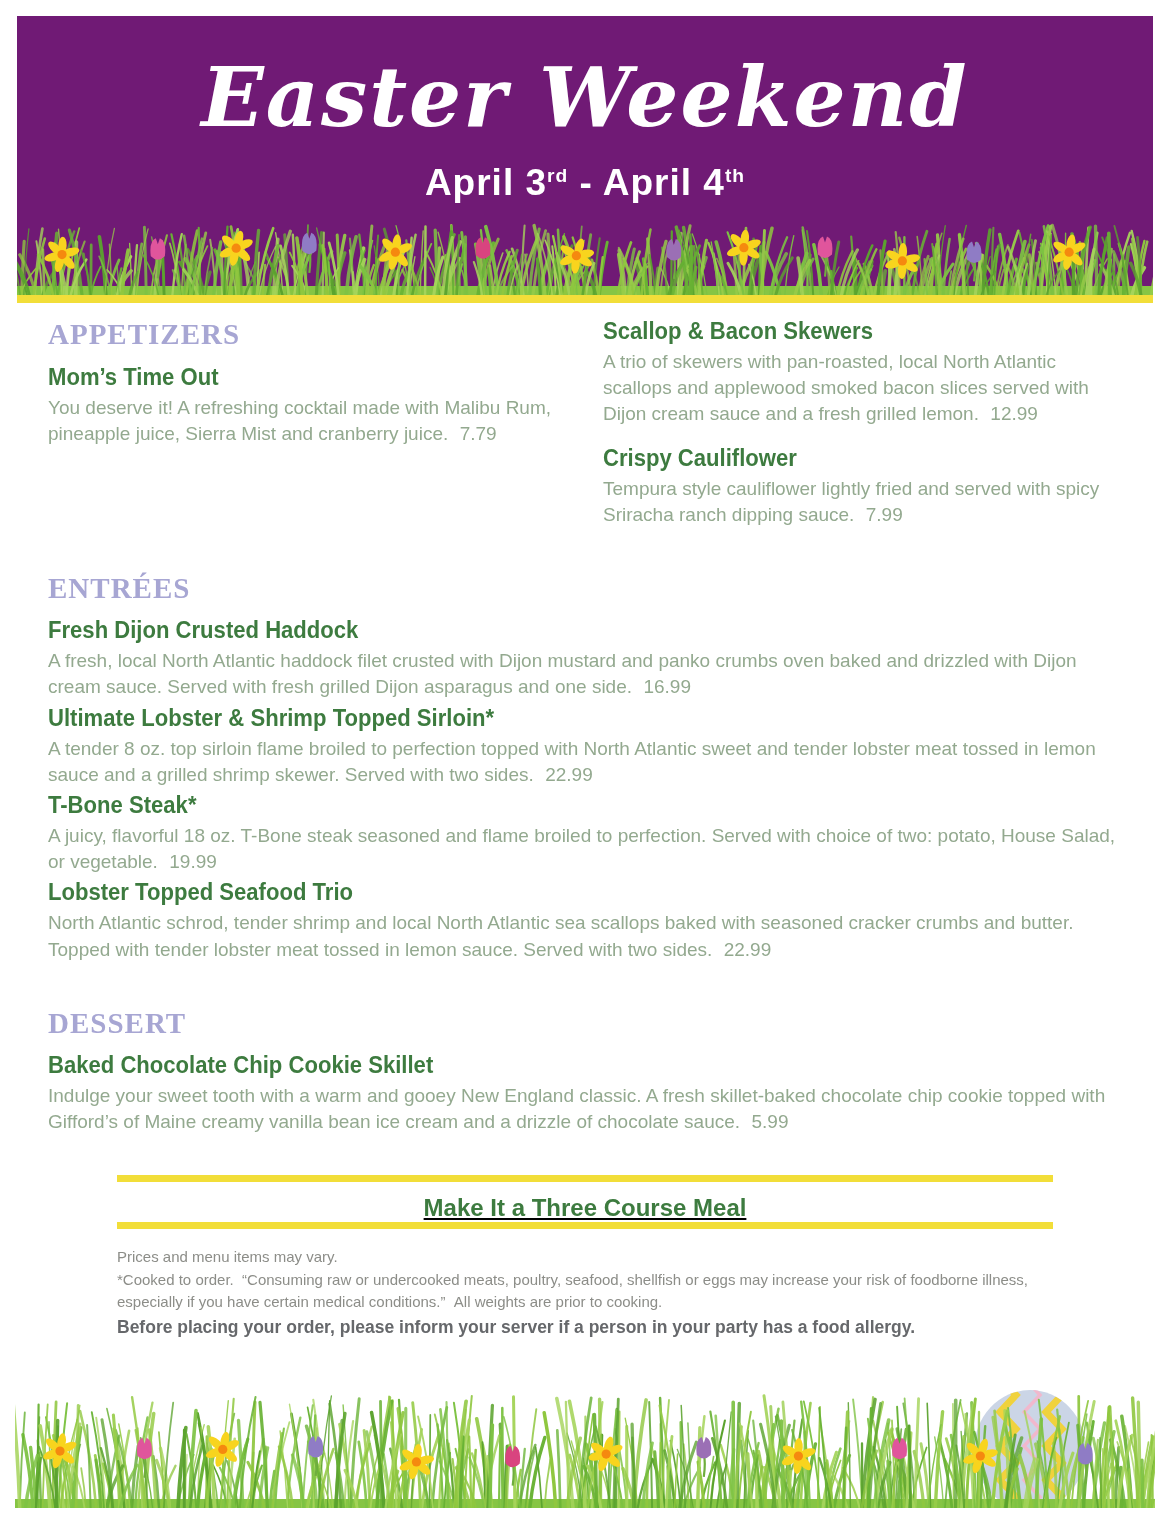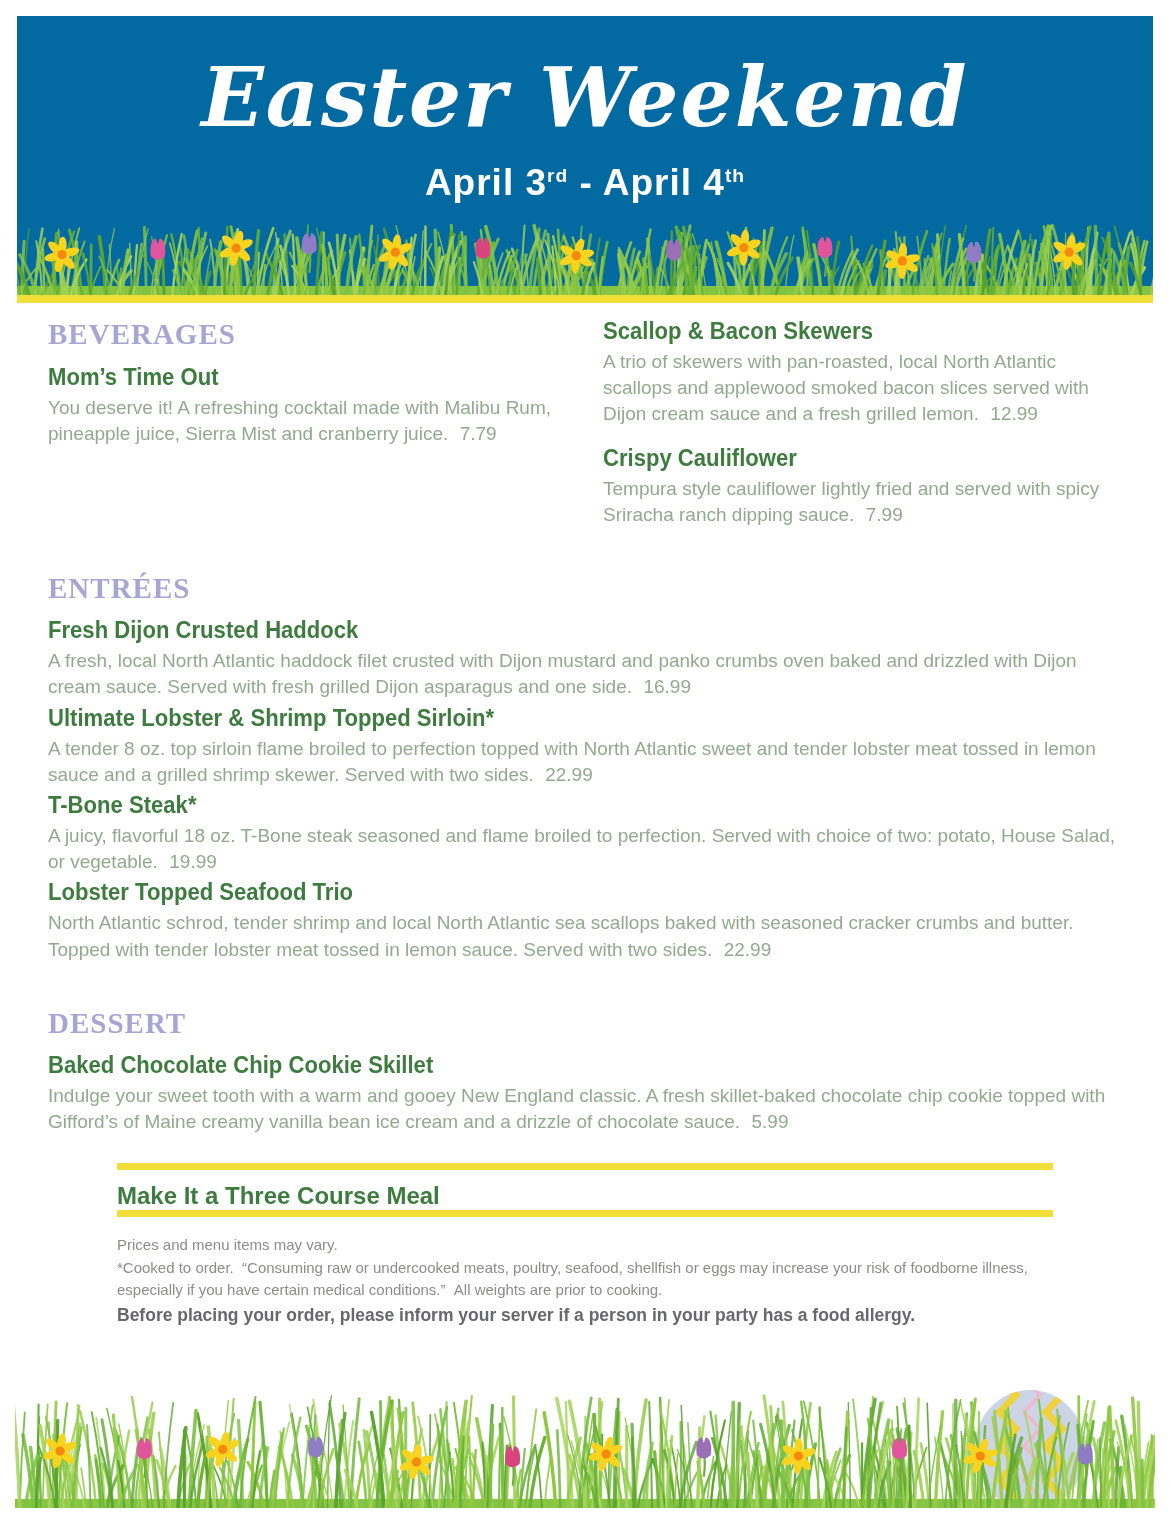--- a/index.html
+++ b/index.html
@@ -1,20 +1,20 @@
 <!DOCTYPE html>
 <html><head>
 <meta charset="utf-8">
 <style>
   html,body{margin:0;padding:0;background:#ffffff;}
   .page{position:relative;width:1170px;height:1514px;background:#ffffff;overflow:hidden;
         font-family:"Liberation Sans",sans-serif;}
 
   
-  .banner{position:absolute;left:17px;top:16px;width:1136px;height:287px;background:#0369a1;}
+  .banner{position:absolute;left:17px;top:16px;width:1136px;height:287px;background:#701a75;}
   .banner-title{margin:0;padding-top:40px;text-align:center;color:#ffffff;
         font-family:"DejaVu Serif",serif;font-style:italic;font-weight:bold;
         font-size:82px;line-height:1;letter-spacing:2px;}
   .banner-date{margin:0;margin-top:24px;text-align:center;color:#ffffff;font-weight:bold;
         font-size:37px;letter-spacing:1px;}
   .banner-date sup{font-size:0.52em;vertical-align:super;}
   .banner-grass{position:absolute;left:0;bottom:8px;width:1136px;height:76px;display:block;}
   .banner-yellow{position:absolute;left:0;bottom:0;width:100%;height:8px;background:#F2DE39;}
 
   
@@ -27,21 +27,21 @@
         transform:scaleX(0.96);transform-origin:left;}
   .item p{margin:0;font-size:19px;line-height:1.38;color:#93A98F;}
   .price{margin-left:0.6em;white-space:nowrap;}
   .col-left .item + .item{margin-top:44px;}
   .col-right .item + .item{margin-top:17px;}
   .section-block{margin-top:44px;}
   .section-block .item + .item{margin-top:4px;}
   .section-block h2.section{margin-bottom:12px;}
 
   
-  .three-course{margin-top:28px;margin-left:69px;width:936px;}
+  .three-course{margin-top:40px;margin-left:69px;width:936px;text-align:center;text-decoration:underline;}
   .tc-bar{height:7px;background:#F2DE39;}
   .tc-title{font-size:24px;color:#3D7B3F;font-weight:bold;margin:12px 0 0 0;}
   .tc-text{font-size:19.5px;color:#93A98F;margin:6px 0 13px 0;}
 
   
   .footer{margin-top:17px;margin-left:69px;width:965px;}
   .f-small{font-size:15px;color:#8C8D88;line-height:1.5;margin:0;}
   .f-allergy{font-size:17.5px;color:#66686B;font-weight:bold;margin:3px 0 0 0;}
 
   
@@ -649,21 +649,21 @@
           <circle cx="1052.124" cy="33.144" r="4.6" fill="#f5890f"></circle>
         </g>
       </svg>
     <div class="banner-yellow"></div>
   </div>
 
   <div class="content">
 
     <div class="row">
       <div class="col col-left">
-        <h2 class="section">BEVERAGES</h2>
+        <h2 class="section">APPETIZERS</h2>
         <div class="item">
           <h3>Mom’s Time Out</h3>
           <p><span>You deserve it! A refreshing cocktail made with Malibu Rum, pineapple juice, Sierra Mist and cranberry juice.</span><span class="price">7.79</span></p>
         </div>
       </div>
       <div class="col col-right">
         <div class="item">
           <h3>Scallop &amp; Bacon Skewers</h3>
           <p><span>A trio of skewers with pan-roasted, local North Atlantic scallops and applewood smoked bacon slices served with Dijon cream sauce and a fresh grilled lemon.</span><span class="price">12.99</span></p>
         </div>

